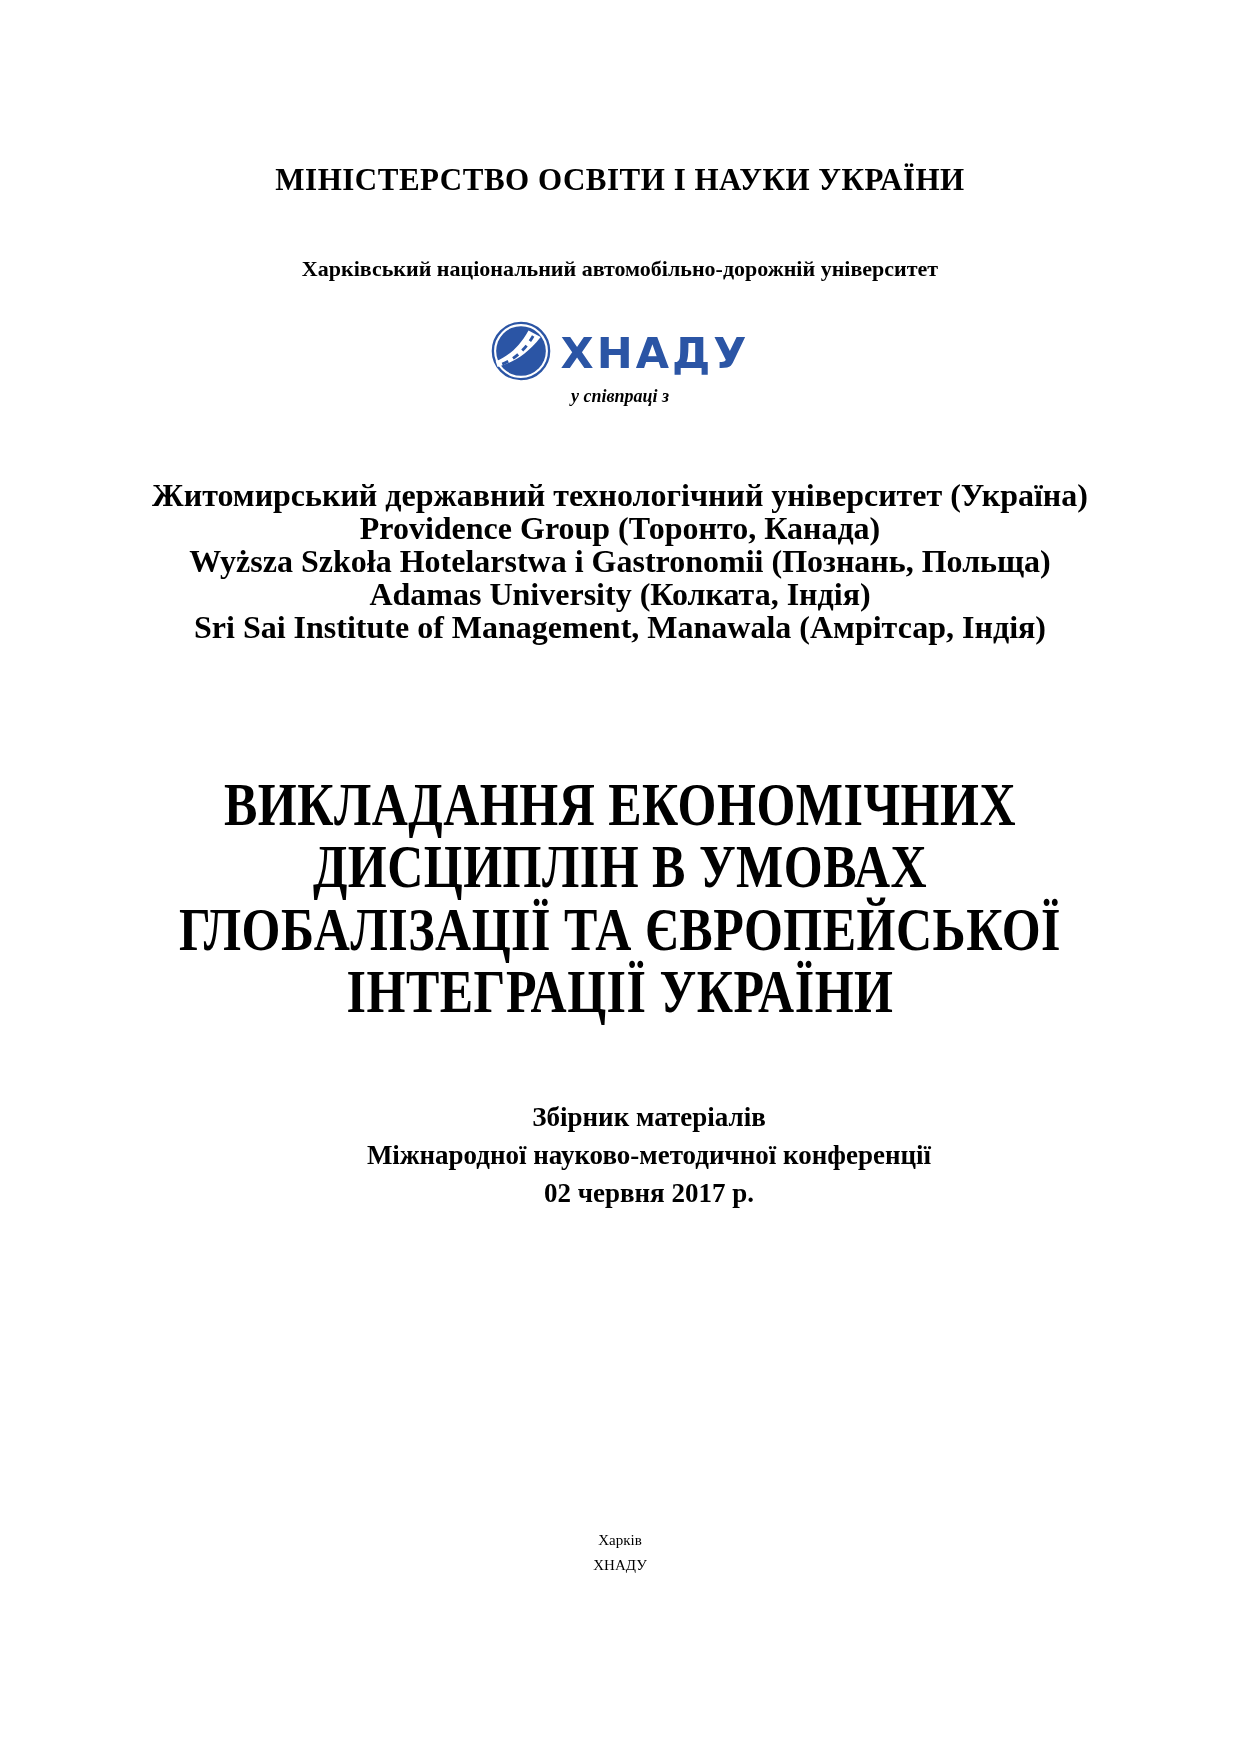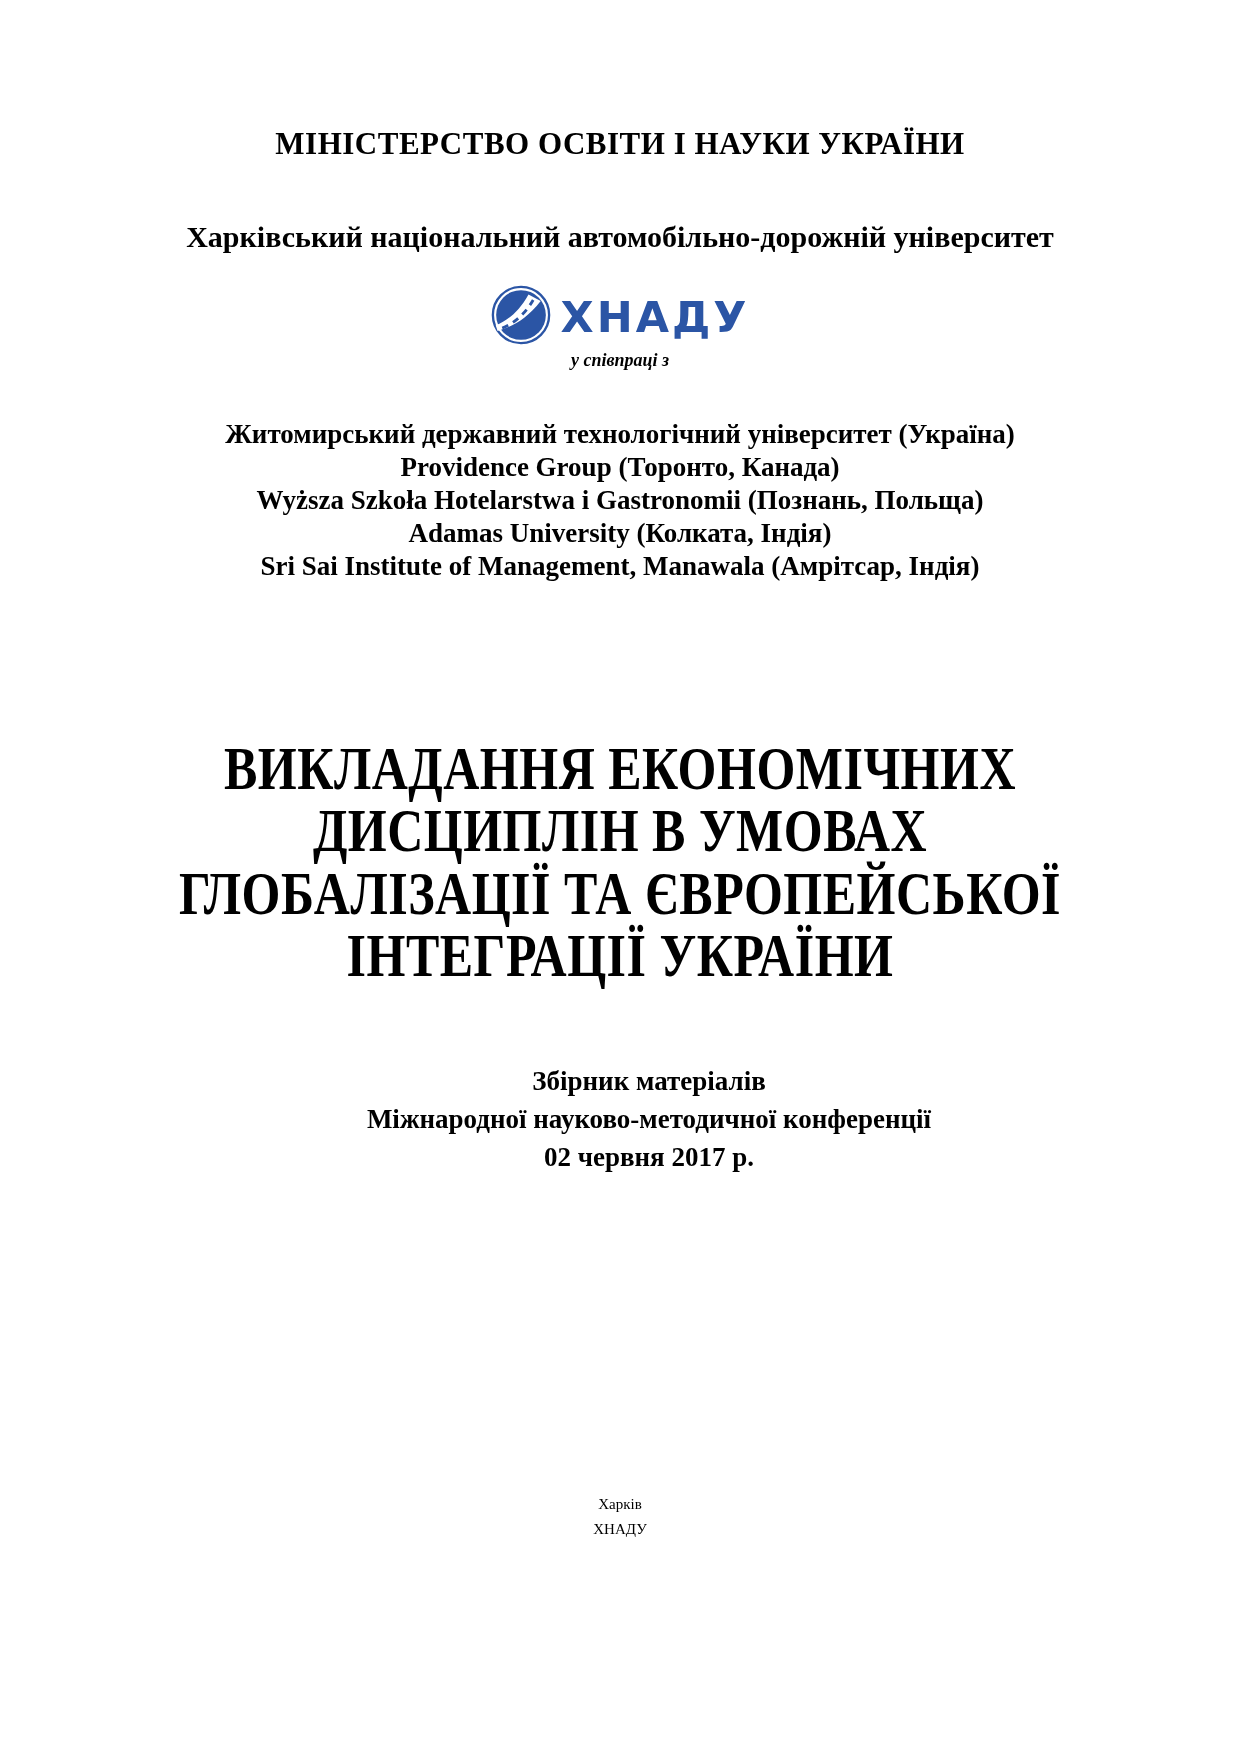--- a/index.html
+++ b/index.html
@@ -8,37 +8,38 @@
     background: #ffffff;
   }
   .page {
     position: relative;
     width: 1240px;
     height: 1546px;
     background: #ffffff;
     font-family: "Liberation Serif", serif;
     color: #000000;
     overflow: hidden;
+    margin-top: 36px;
   }
   .centered-block {
     position: absolute;
     left: 0;
     width: 100%;
     text-align: center;
     white-space: nowrap;
   }
   .ministry {
     top: 126px;
     font-size: 31px;
     font-weight: bold;
     letter-spacing: 0.5px;
   }
   .university {
     top: 220px;
-    font-size: 30px;
+    font-size: 22px;
     font-weight: bold;
   }
   .logo-row {
     top: 283px;
     display: flex;
     align-items: center;
     justify-content: center;
     gap: 10px;
     height: 64px;
   }
@@ -52,22 +53,22 @@
     line-height: 1;
     padding-top: 4px;
   }
   .cooperation {
     top: 350px;
     font-size: 18px;
     font-weight: bold;
     font-style: italic;
   }
   .partners {
-    top: 418px;
-    font-size: 27px;
+    top: 443px;
+    font-size: 32px;
     font-weight: bold;
     line-height: 33px;
   }
   .main-title {
     top: 738px;
     font-size: 50px;
     font-weight: bold;
     line-height: 51px;
     letter-spacing: 0.5px;
     transform: scale(1, 1.22);

